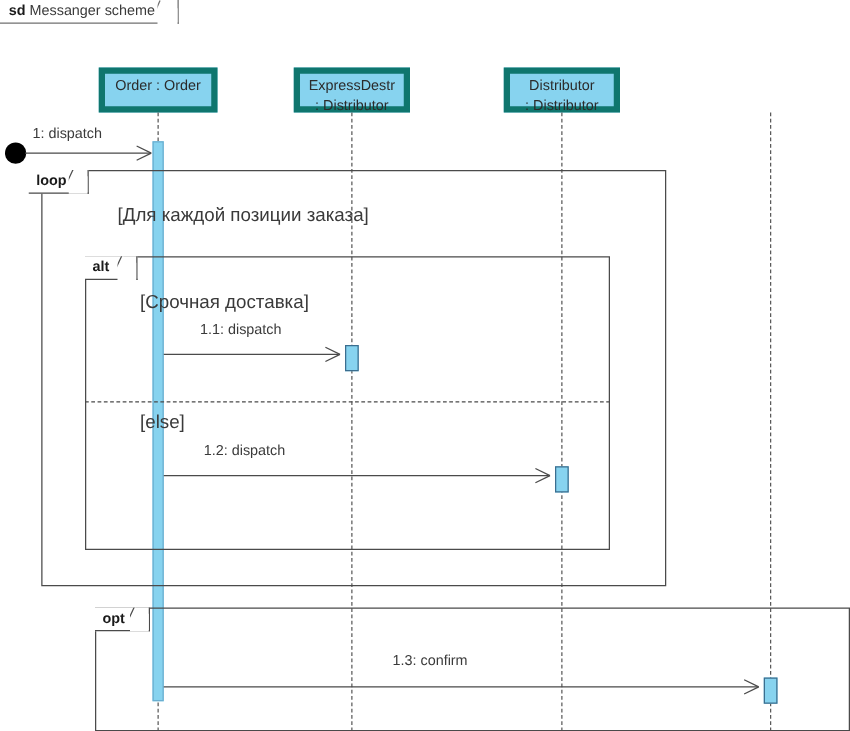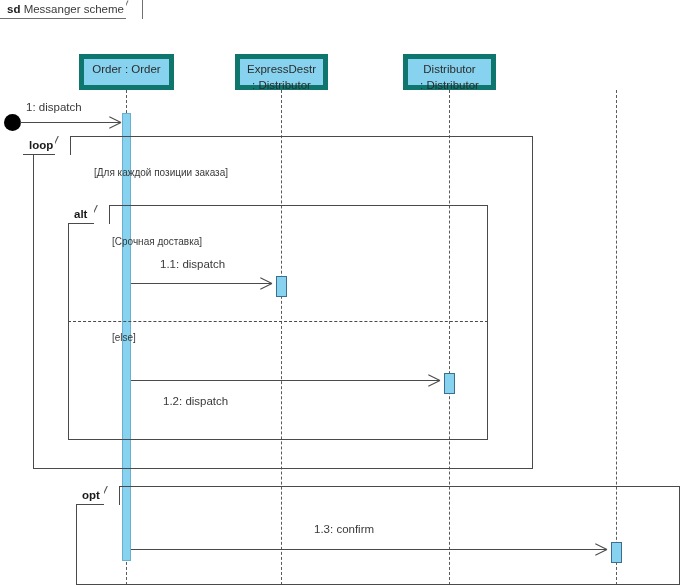--- a/index.html
+++ b/index.html
@@ -177,21 +177,21 @@
     transform: rotate(25deg);
     transform-origin: bottom left;
   }
   .frag-divider {
     position: absolute;
     height: 0;
     border-top: 1px dashed #4a4a4a;
   }
   .guard {
     position: absolute;
-    font-size: 10px;
+    font-size: 15px;
     line-height: 14px;
     color: #3a3a3a;
     white-space: nowrap;
     background: transparent;
   }
 </style>
 </head>
 <body>
 
 <div id="canvas">
@@ -243,21 +243,21 @@
   </div>
   <div class="frag-divider" style="left:68px; top:321px; width:420px;"></div>
 
   <div class="guard" style="left:112px; top:235px;">[Срочная доставка]</div>
   <div class="msg-label" style="left:160px; top:258px;">1.1: dispatch</div>
   <div class="msg-line" style="left:131px; top:283px; width:140px;"></div>
   <div class="arrow-head" style="left:259px; top:277px;"></div>
   <div class="activation" style="left:276px; top:276px; width:11px; height:21px;"></div>
 
   <div class="guard" style="left:112px; top:331px;">[else]</div>
-  <div class="msg-label" style="left:163px; top:355px;margin-top:40px;">1.2: dispatch</div>
+  <div class="msg-label" style="left:163px; top:355px;">1.2: dispatch</div>
   <div class="msg-line" style="left:131px; top:380px; width:308px;"></div>
   <div class="arrow-head" style="left:427px; top:374px;"></div>
   <div class="activation" style="left:444px; top:373px; width:11px; height:21px;"></div>
 
   <div class="fragment" style="left:76px; top:486px; width:604px; height:99px;"></div>
   <div class="frag-tab" style="left:76px; top:486px; width:44px;">
     <span>opt</span>
     <span class="frag-tab-cut"></span>
   </div>
   <div class="msg-label" style="left:314px; top:523px;">1.3: confirm</div>

